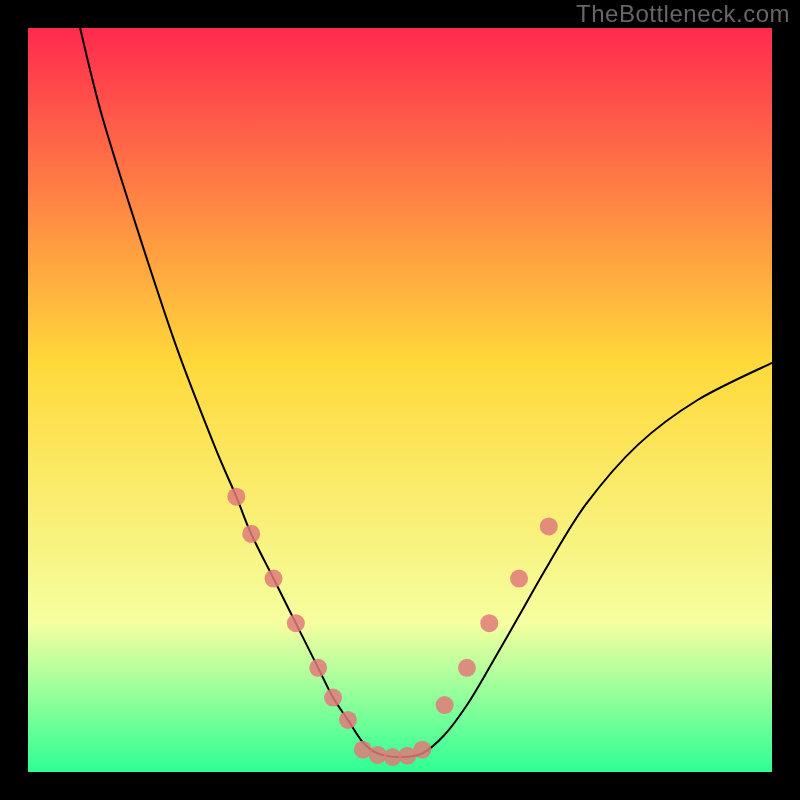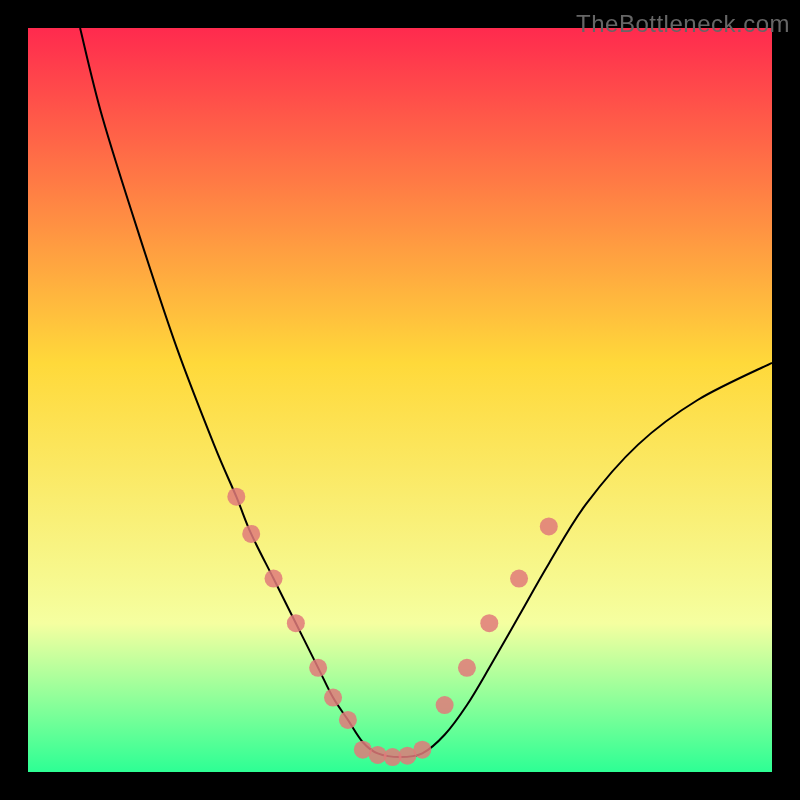--- a/index.html
+++ b/index.html
@@ -11,21 +11,21 @@
     background: #ffffff;
     font-family: Arial, Helvetica, sans-serif;
   }
   .chart-container {
     position: relative;
     width: 800px;
     height: 800px;
   }
   .watermark {
     position: absolute;
-    top: 10px;
+    top: 0;
     right: 10px;
     font-size: 24px;
     color: #666666;
     font-weight: normal;
     letter-spacing: 0.5px;
     z-index: 10;
   }
   svg {
     display: block;
   }

